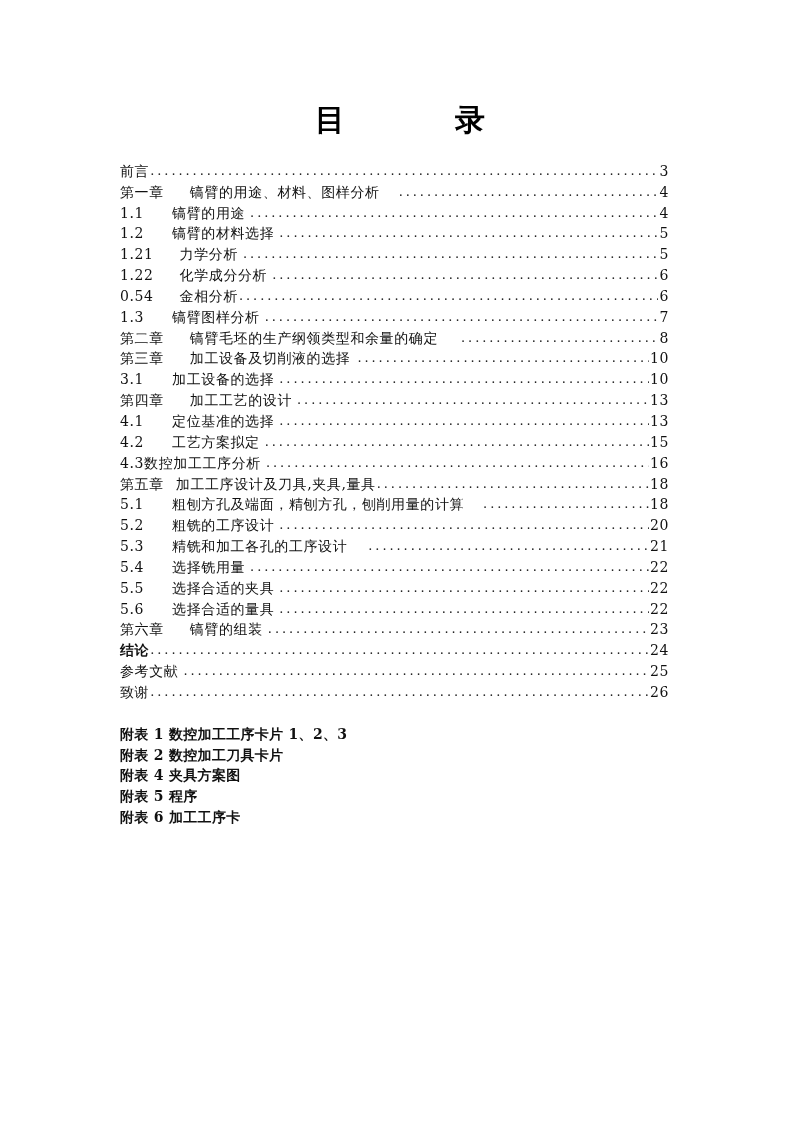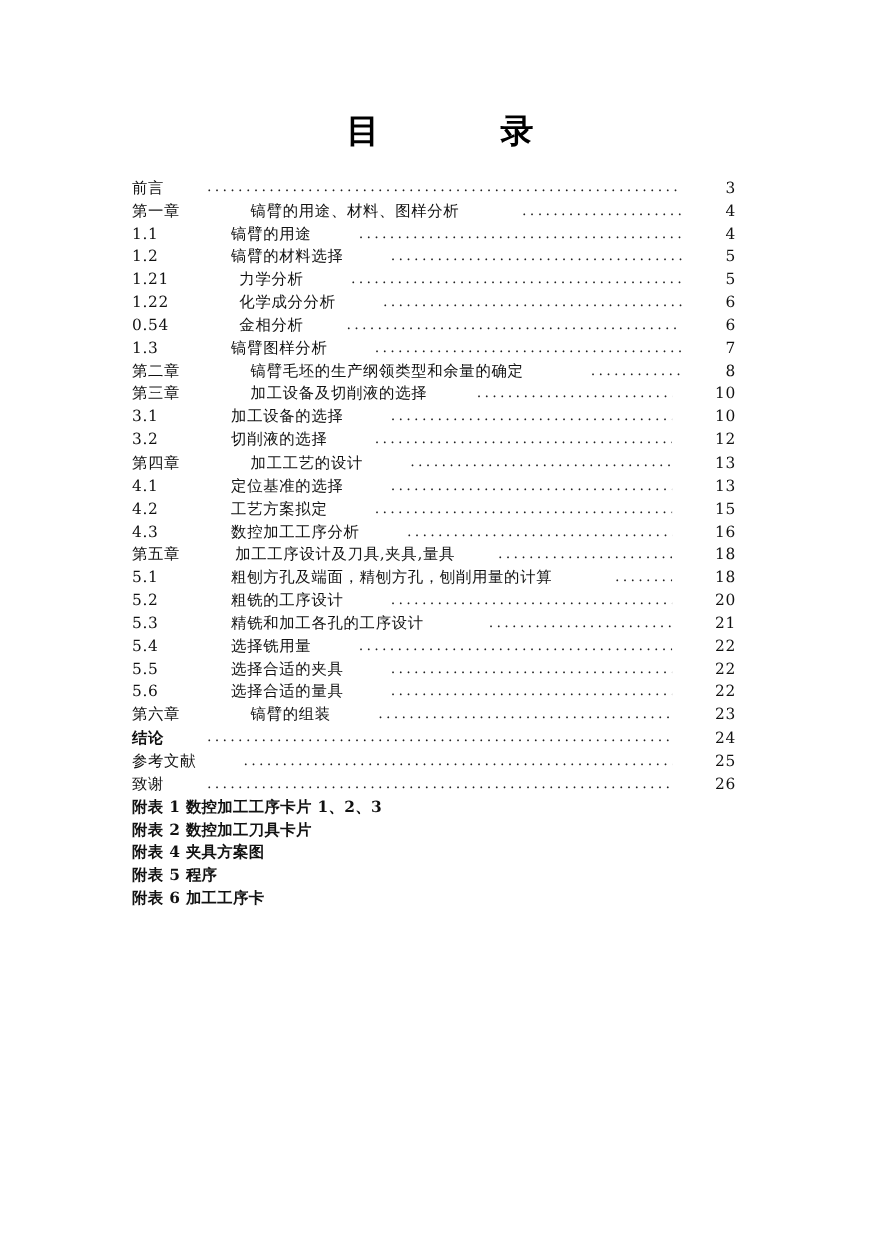--- a/index.html
+++ b/index.html
@@ -3,21 +3,21 @@
 <meta charset="utf-8">
 <style>
   html, body { margin: 0; padding: 0; background: #ffffff; }
   body { width: 800px; height: 1132px; position: relative; overflow: hidden;
          font-family: "DejaVu Serif", "Liberation Serif", serif; color: #111; }
   .title { position: absolute; top: 100px; left: 0; width: 800px; text-align: center;
            font-family: "DejaVu Sans", "Liberation Sans", sans-serif; font-weight: bold;
            font-size: 30px; letter-spacing: 40px; text-indent: 40px; line-height: 40px; color:#000; }
   .toc { position: absolute; top: 160px; left: 120px; width: 549px; }
   .row { display: flex; align-items: flex-end; height: 20.85px; font-size: 14px; line-height: 20px;
-         white-space: nowrap; letter-spacing: 0.6px; gap: 38px; }
+         white-space: nowrap; letter-spacing: 0.6px; }
   .num { display: inline-block; }
   .text { display: inline-block; }
   .leader { flex: 1 1 auto; overflow: hidden; white-space: nowrap; letter-spacing: 3.2px;
             font-size: 13px; margin: 0 1px; color: #222; }
   .leader::before { content: ". . . . . . . . . . . . . . . . . . . . . . . . . . . . . . . . . . . . . . . . . . . . . . . . . . . . . . . . . . . . . . . . . . . . . . . . . . . . . . . . . . . . . . . . . . . . . . . ";
                     letter-spacing: 0; word-spacing: -1.2px; }
   .page { flex: 0 0 auto; text-align: right; }
   .appendix .row { letter-spacing: 0.3px; font-weight: bold; }
 </style>
 </head>
@@ -85,45 +85,39 @@
       <span class="leader"></span>
       <span class="page">10</span>
     </div>
     <div class="row">
       <span class="num" style="margin-right: 28px;">3.1</span>
       <span class="text" style="margin-right: 4px;">加工设备的选择</span>
       <span class="leader"></span>
       <span class="page">10</span>
     </div>
     <div class="row">
-      <span class="num" style="margin-right: 28px;">3.2</span>
-      <span class="text" style="margin-right: 4px;">切削液的选择</span>
-      <span class="leader"></span>
-      <span class="page">12</span>
-    </div>
-    <div class="row">
       <span class="num" style="margin-right: 26px;">第四章</span>
       <span class="text" style="margin-right: 4px;">加工工艺的设计</span>
       <span class="leader"></span>
       <span class="page">13</span>
     </div>
     <div class="row">
       <span class="num" style="margin-right: 28px;">4.1</span>
       <span class="text" style="margin-right: 4px;">定位基准的选择</span>
       <span class="leader"></span>
       <span class="page">13</span>
     </div>
     <div class="row">
       <span class="num" style="margin-right: 28px;">4.2</span>
       <span class="text" style="margin-right: 4px;">工艺方案拟定</span>
       <span class="leader"></span>
       <span class="page">15</span>
     </div>
     <div class="row">
-      <span class="num" style="margin-right: 28px;">4.3</span>
+      <span class="num" style="">4.3</span>
       <span class="text" style="margin-right: 4px;">数控加工工序分析</span>
       <span class="leader"></span>
       <span class="page">16</span>
     </div>
     <div class="row">
       <span class="num" style="margin-right: 12px;">第五章</span>
       <span class="text" style="margin-right: 0px;">加工工序设计及刀具,夹具,量具</span>
       <span class="leader"></span>
       <span class="page">18</span>
     </div>

